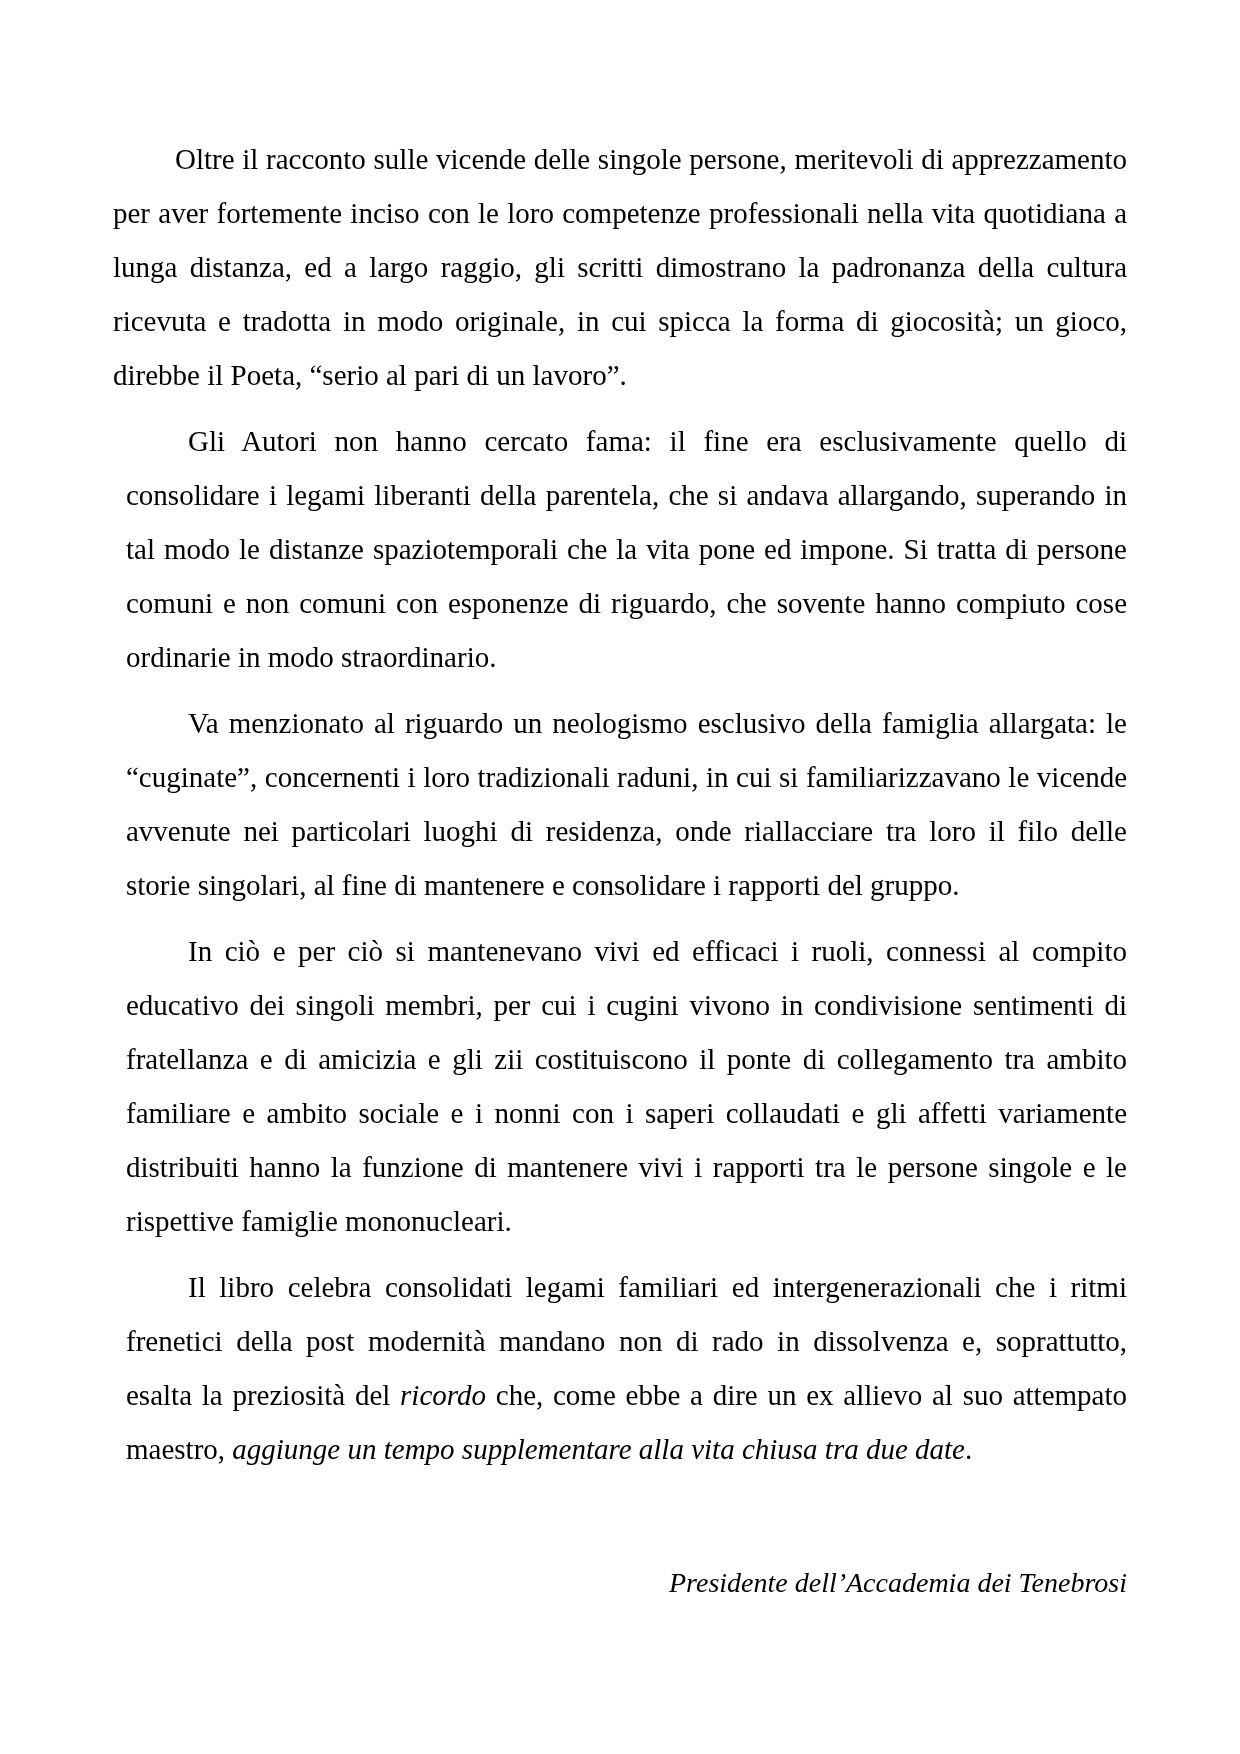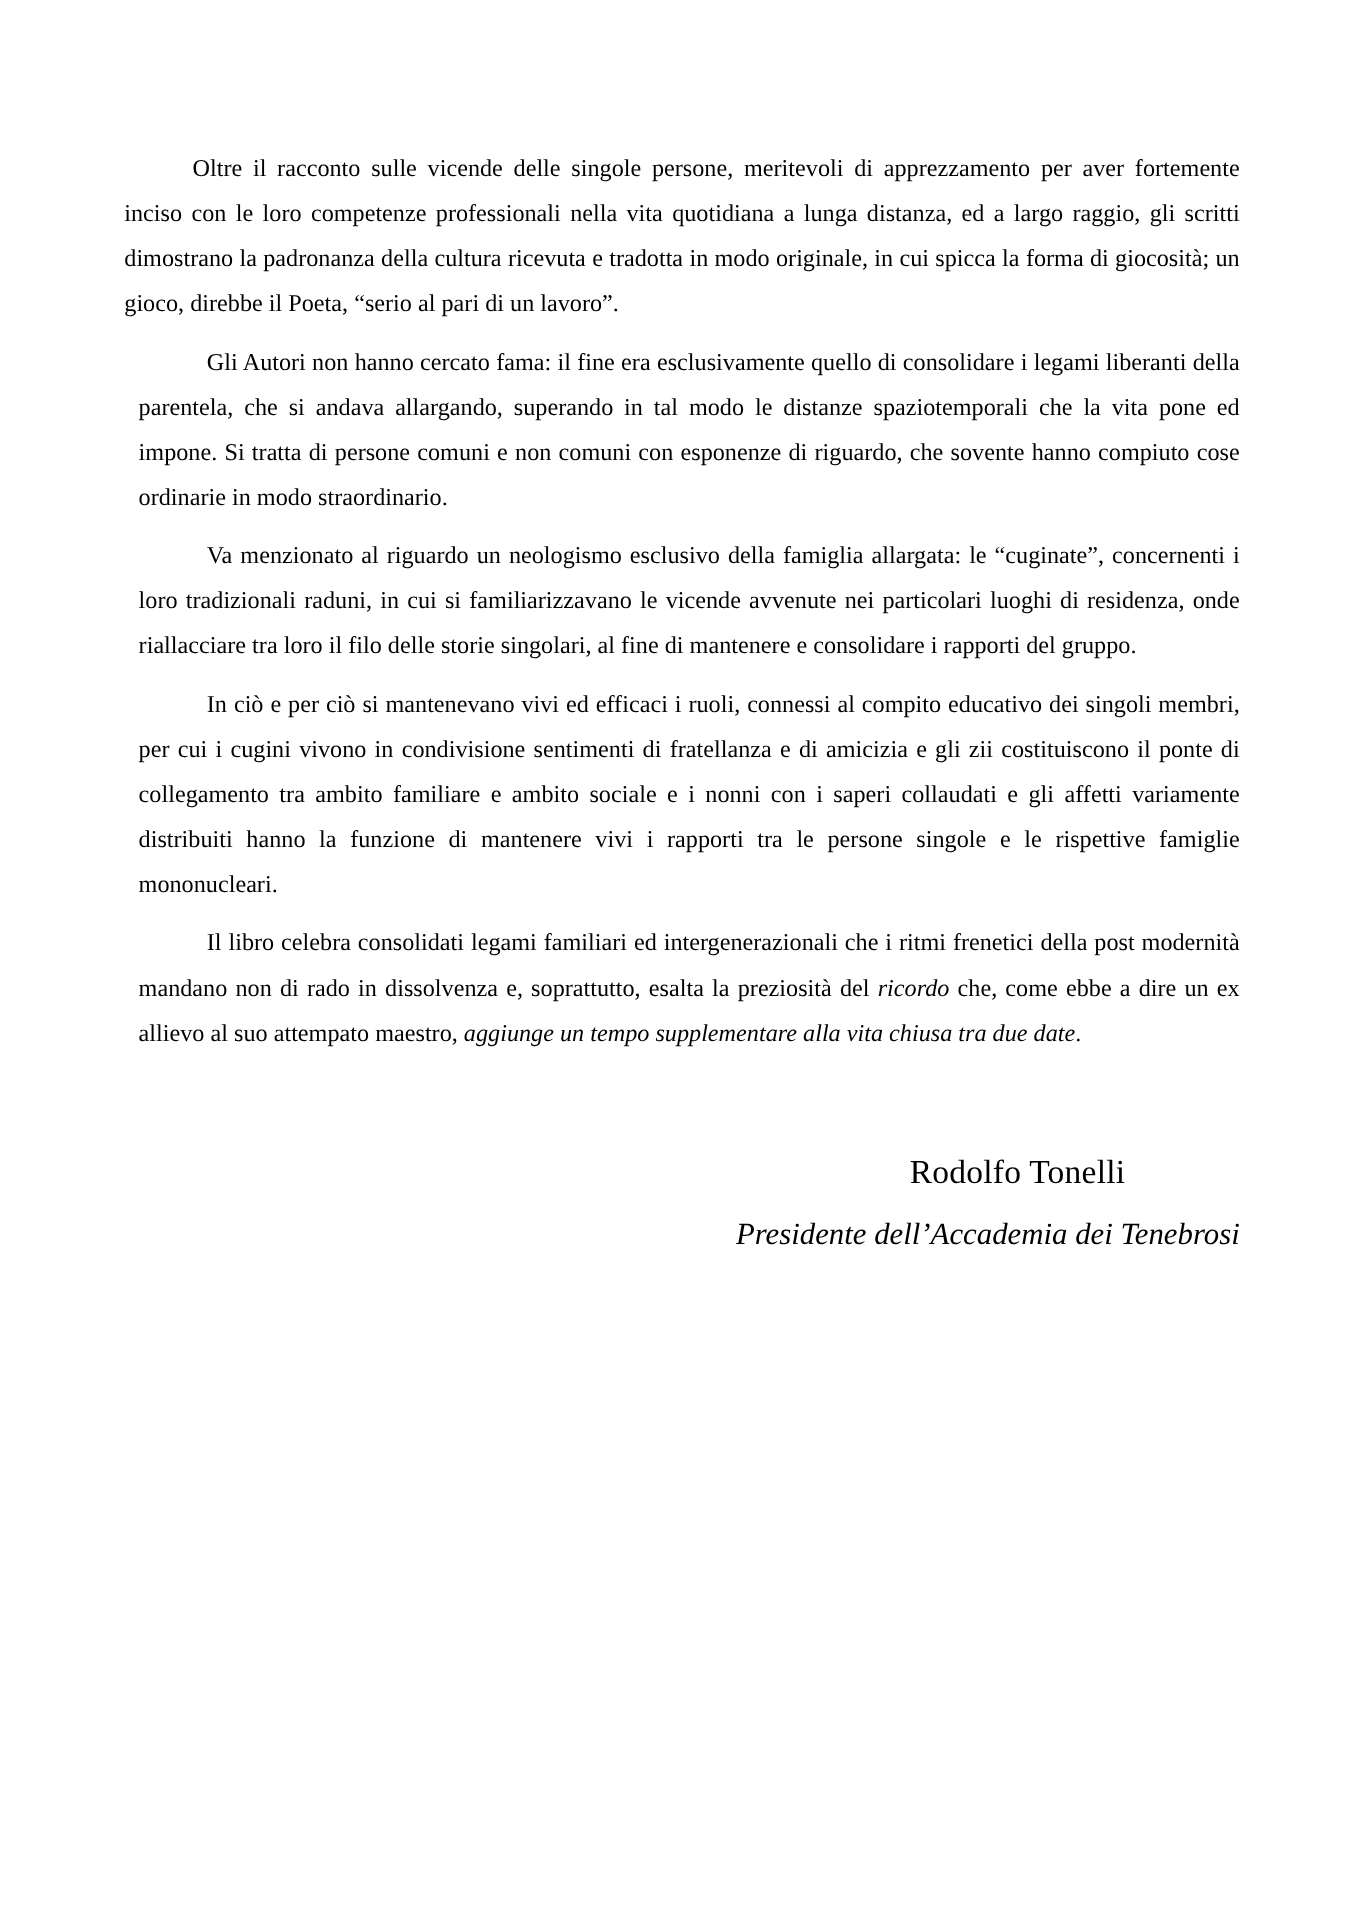--- a/index.html
+++ b/index.html
@@ -23,22 +23,22 @@
     padding: 132px 113px 0 113px;
     position: relative;
   }
   .body-text {
     width: 1014px;
   }
   p.para {
     margin: 0 0 0 0;
     text-align: justify;
     text-justify: inter-word;
-    font-size: 22px;
-    line-height: 41px;
+    font-size: 29px;
+    line-height: 54px;
     text-indent: 62px;
     hyphens: none;
     -webkit-hyphens: none;
     word-spacing: 0px;
   }
   p.para + p.para {
     margin-top: 12px;
     margin-left: 13px;
   }
   p.para.last-para {
@@ -79,17 +79,16 @@
 
     <p class="para">Va menzionato al riguardo un neologismo esclusivo della famiglia allargata: le “cuginate”, concernenti i loro tradizionali raduni, in cui si familiarizzavano le vicende avvenute nei particolari luoghi di residenza, onde riallacciare tra loro il filo delle storie singolari, al fine di mantenere e consolidare i rapporti del gruppo.</p>
 
     <p class="para">In ciò e per ciò si mantenevano vivi ed efficaci i ruoli, connessi al compito educativo dei singoli membri, per cui i cugini vivono in condivisione sentimenti di fratellanza e di amicizia e gli zii costituiscono il ponte di collegamento tra ambito familiare e ambito sociale e i nonni con i saperi collaudati e gli affetti variamente distribuiti hanno la funzione di mantenere vivi i rapporti tra le persone singole e le rispettive famiglie mononucleari.</p>
 
     <p class="para last-para"><span>Il libro celebra consolidati legami familiari ed intergenerazionali che i ritmi frenetici della post modernità mandano non di rado in dissolvenza e, soprattutto, esalta la preziosità del </span><span class="ital">ricordo</span><span> che, come ebbe a dire un ex allievo al suo attempato maestro, </span><span class="ital">aggiunge un tempo supplementare alla vita chiusa tra due date</span><span>.</span></p>
 
   </div>
 
   <div class="signature-block">
-    <div class="sig-name">Rodolfo Tonelli</div>
     <div class="sig-role">Presidente dell’Accademia dei Tenebrosi</div>
   </div>
 
 </div>
 
 </body></html>

